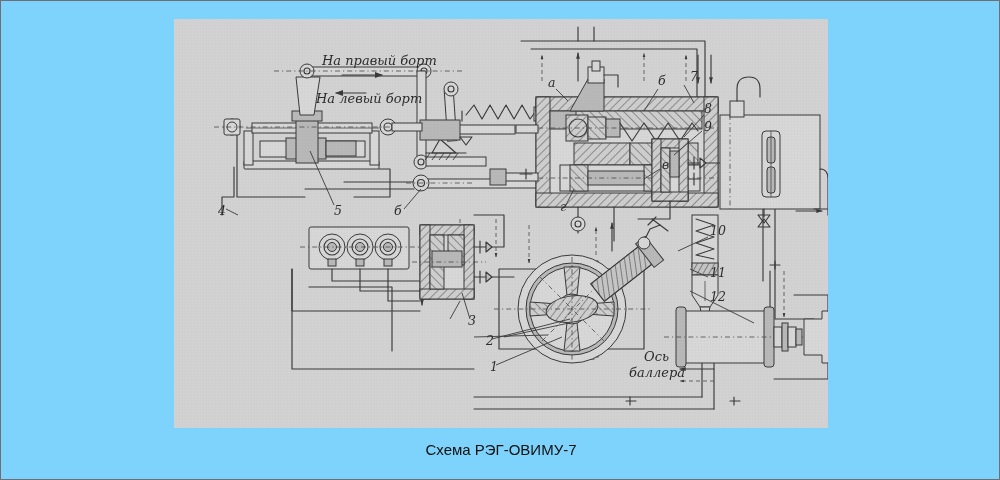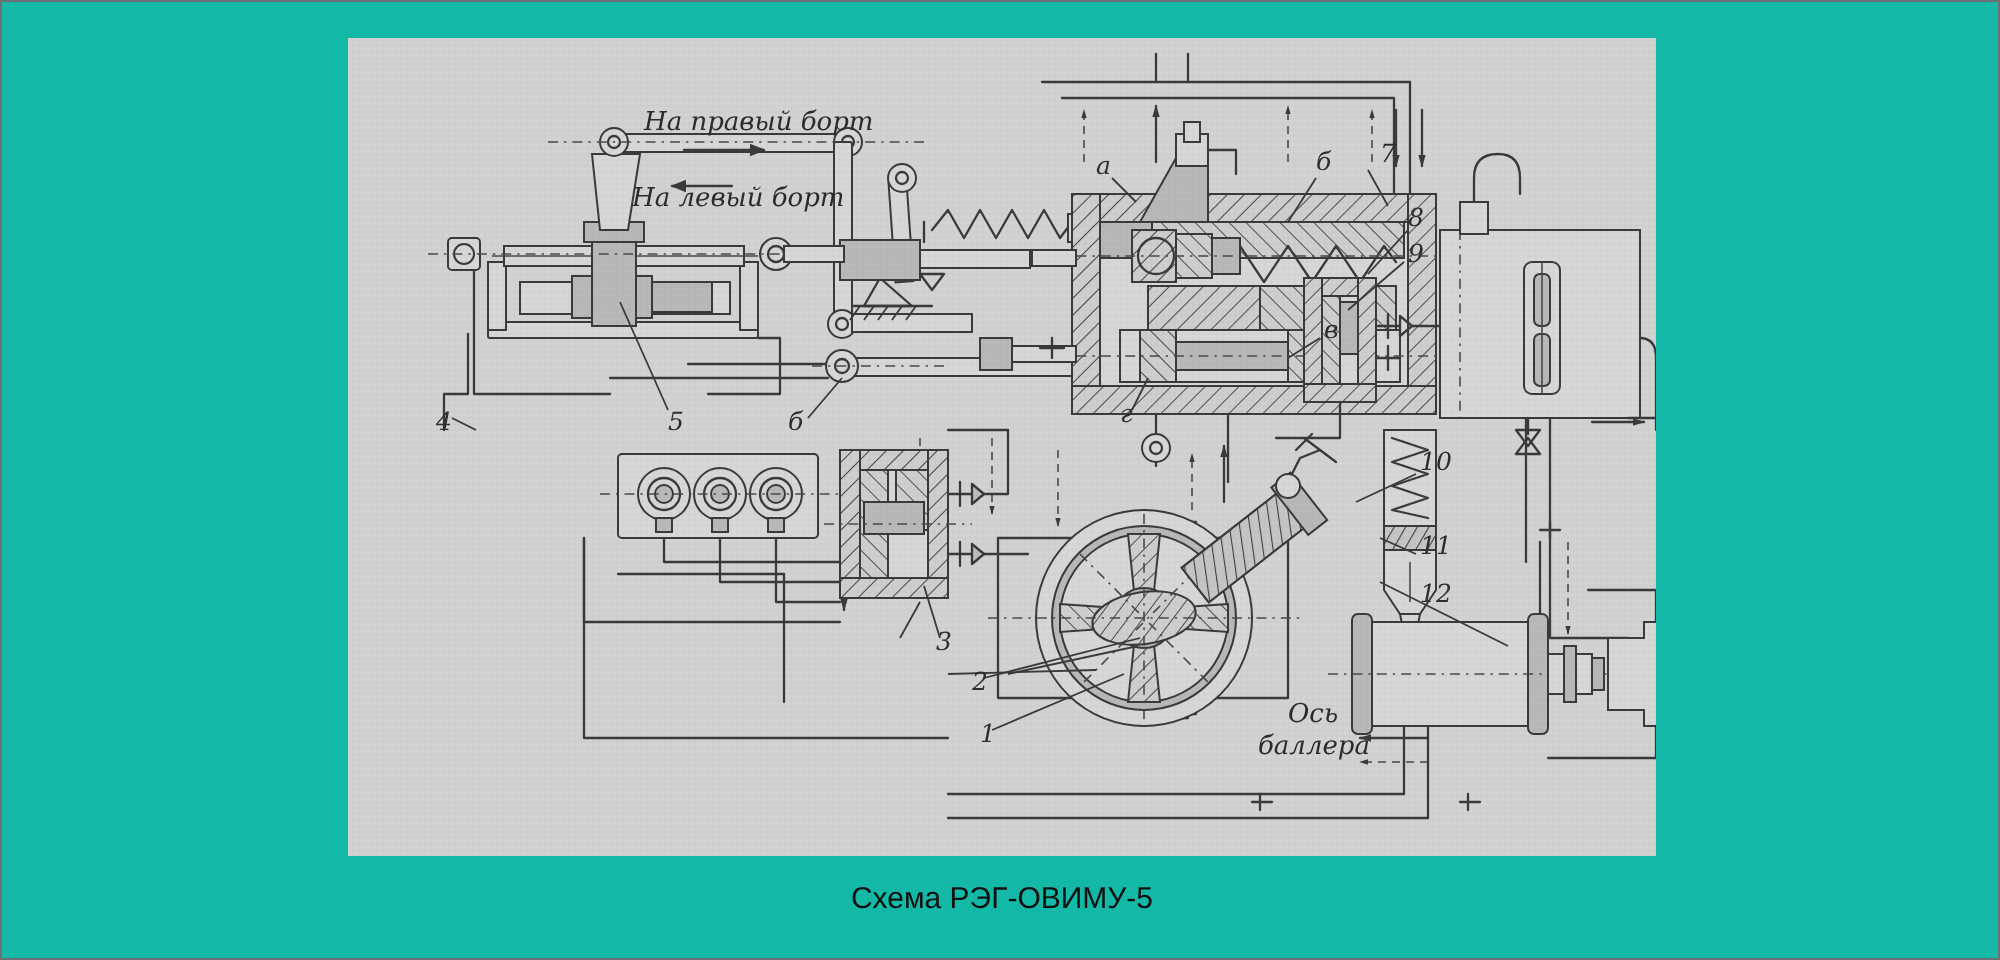--- a/index.html
+++ b/index.html
@@ -7,21 +7,21 @@
     width:1000px;height:480px;
     background:#ffffff;
     font-family:"Liberation Sans", sans-serif;
     overflow:hidden;
     position:relative;
   }
   #page{
     position:absolute;left:0;top:0;width:1000px;height:480px;
     box-sizing:border-box;
     border:1px solid #6e6e73;
-    background:#14b8a6;
+    background:#7dd3fc;
   }
   #scan{
     position:absolute;left:173px;top:18px;width:654px;height:409px;
     background:#d3d3d3;
     overflow:hidden;
   }
   #scan svg{display:block;width:654px;height:409px;}
   .grain{
     position:absolute;inset:0;pointer-events:none;
     background-image:
@@ -449,15 +449,15 @@
       <g class="ln">
         <path d="M596 246 L606 246 M601 242 L601 250"></path>
         <path d="M352 160 L352 150 M346 155 L358 155"></path>
         <path d="M560 378 L560 386 M556 382 L566 382"></path>
         <path d="M456 378 L456 386 M452 382 L462 382"></path>
       </g>
     </svg>
     <div class="grain"></div>
   </div>
 
-  <div id="caption">Схема РЭГ-ОВИМУ-5</div>
+  <div id="caption">Схема РЭГ-ОВИМУ-7</div>
 
 </div>
 
 </body></html>

